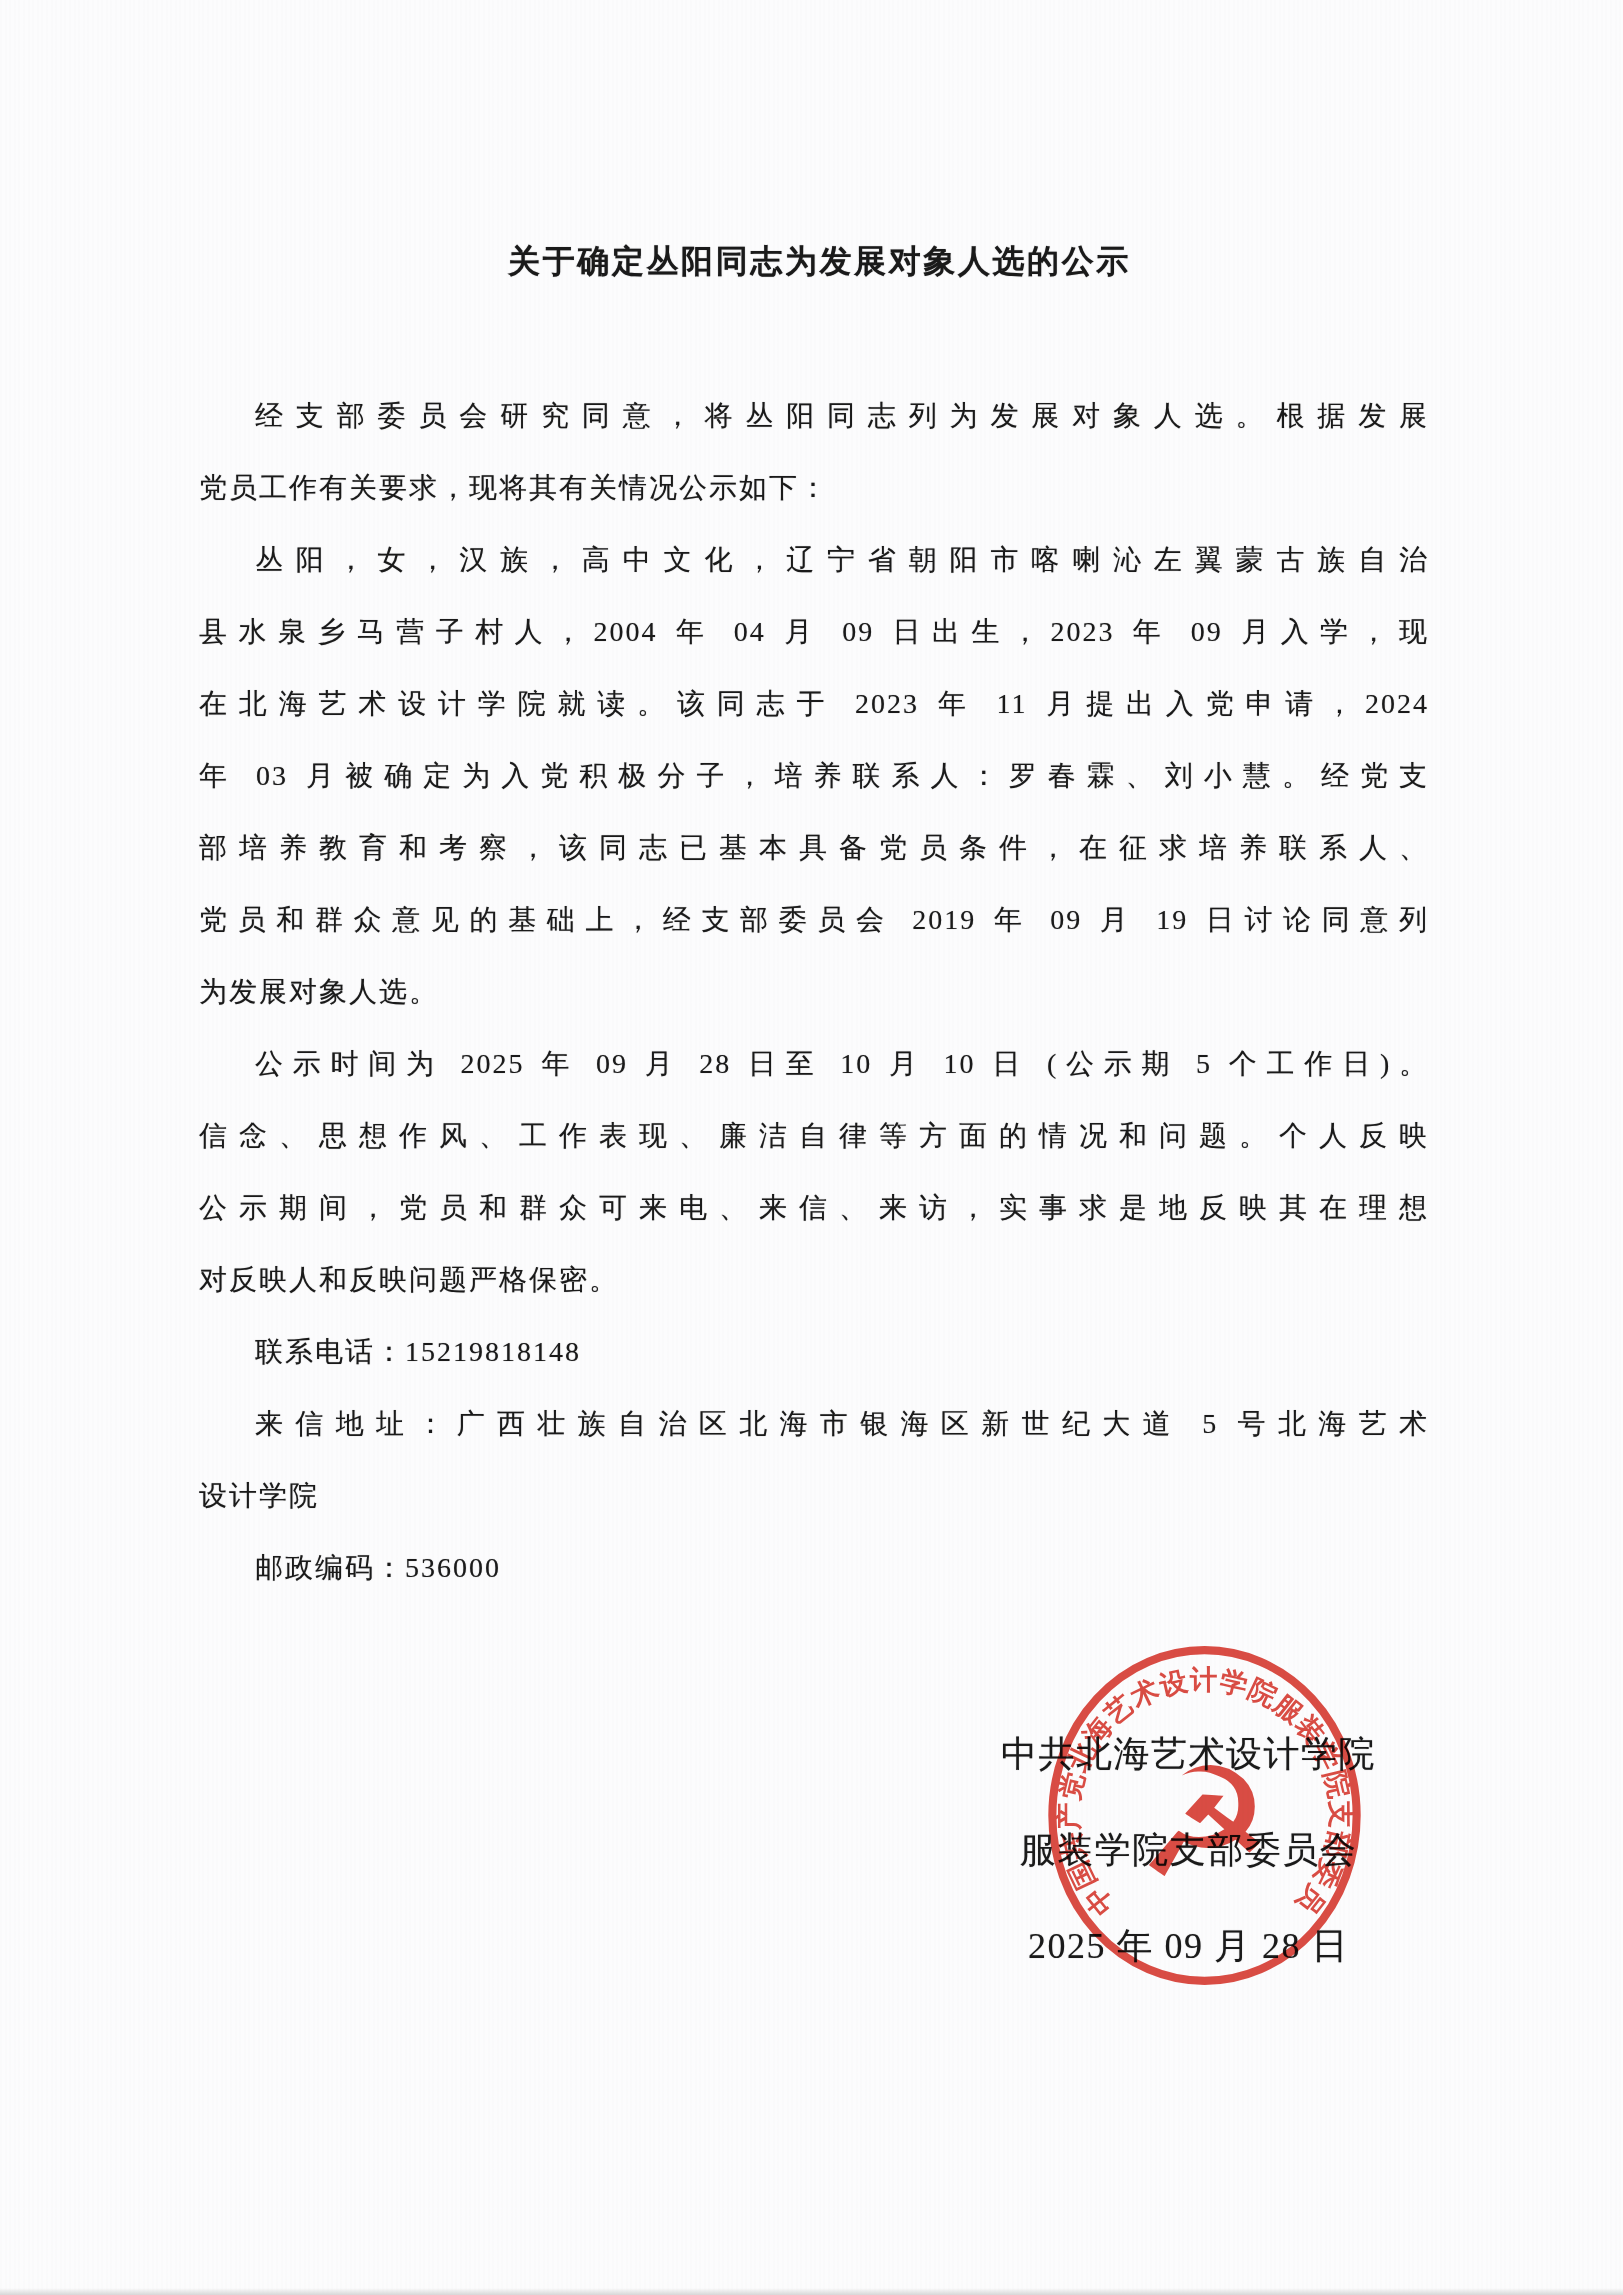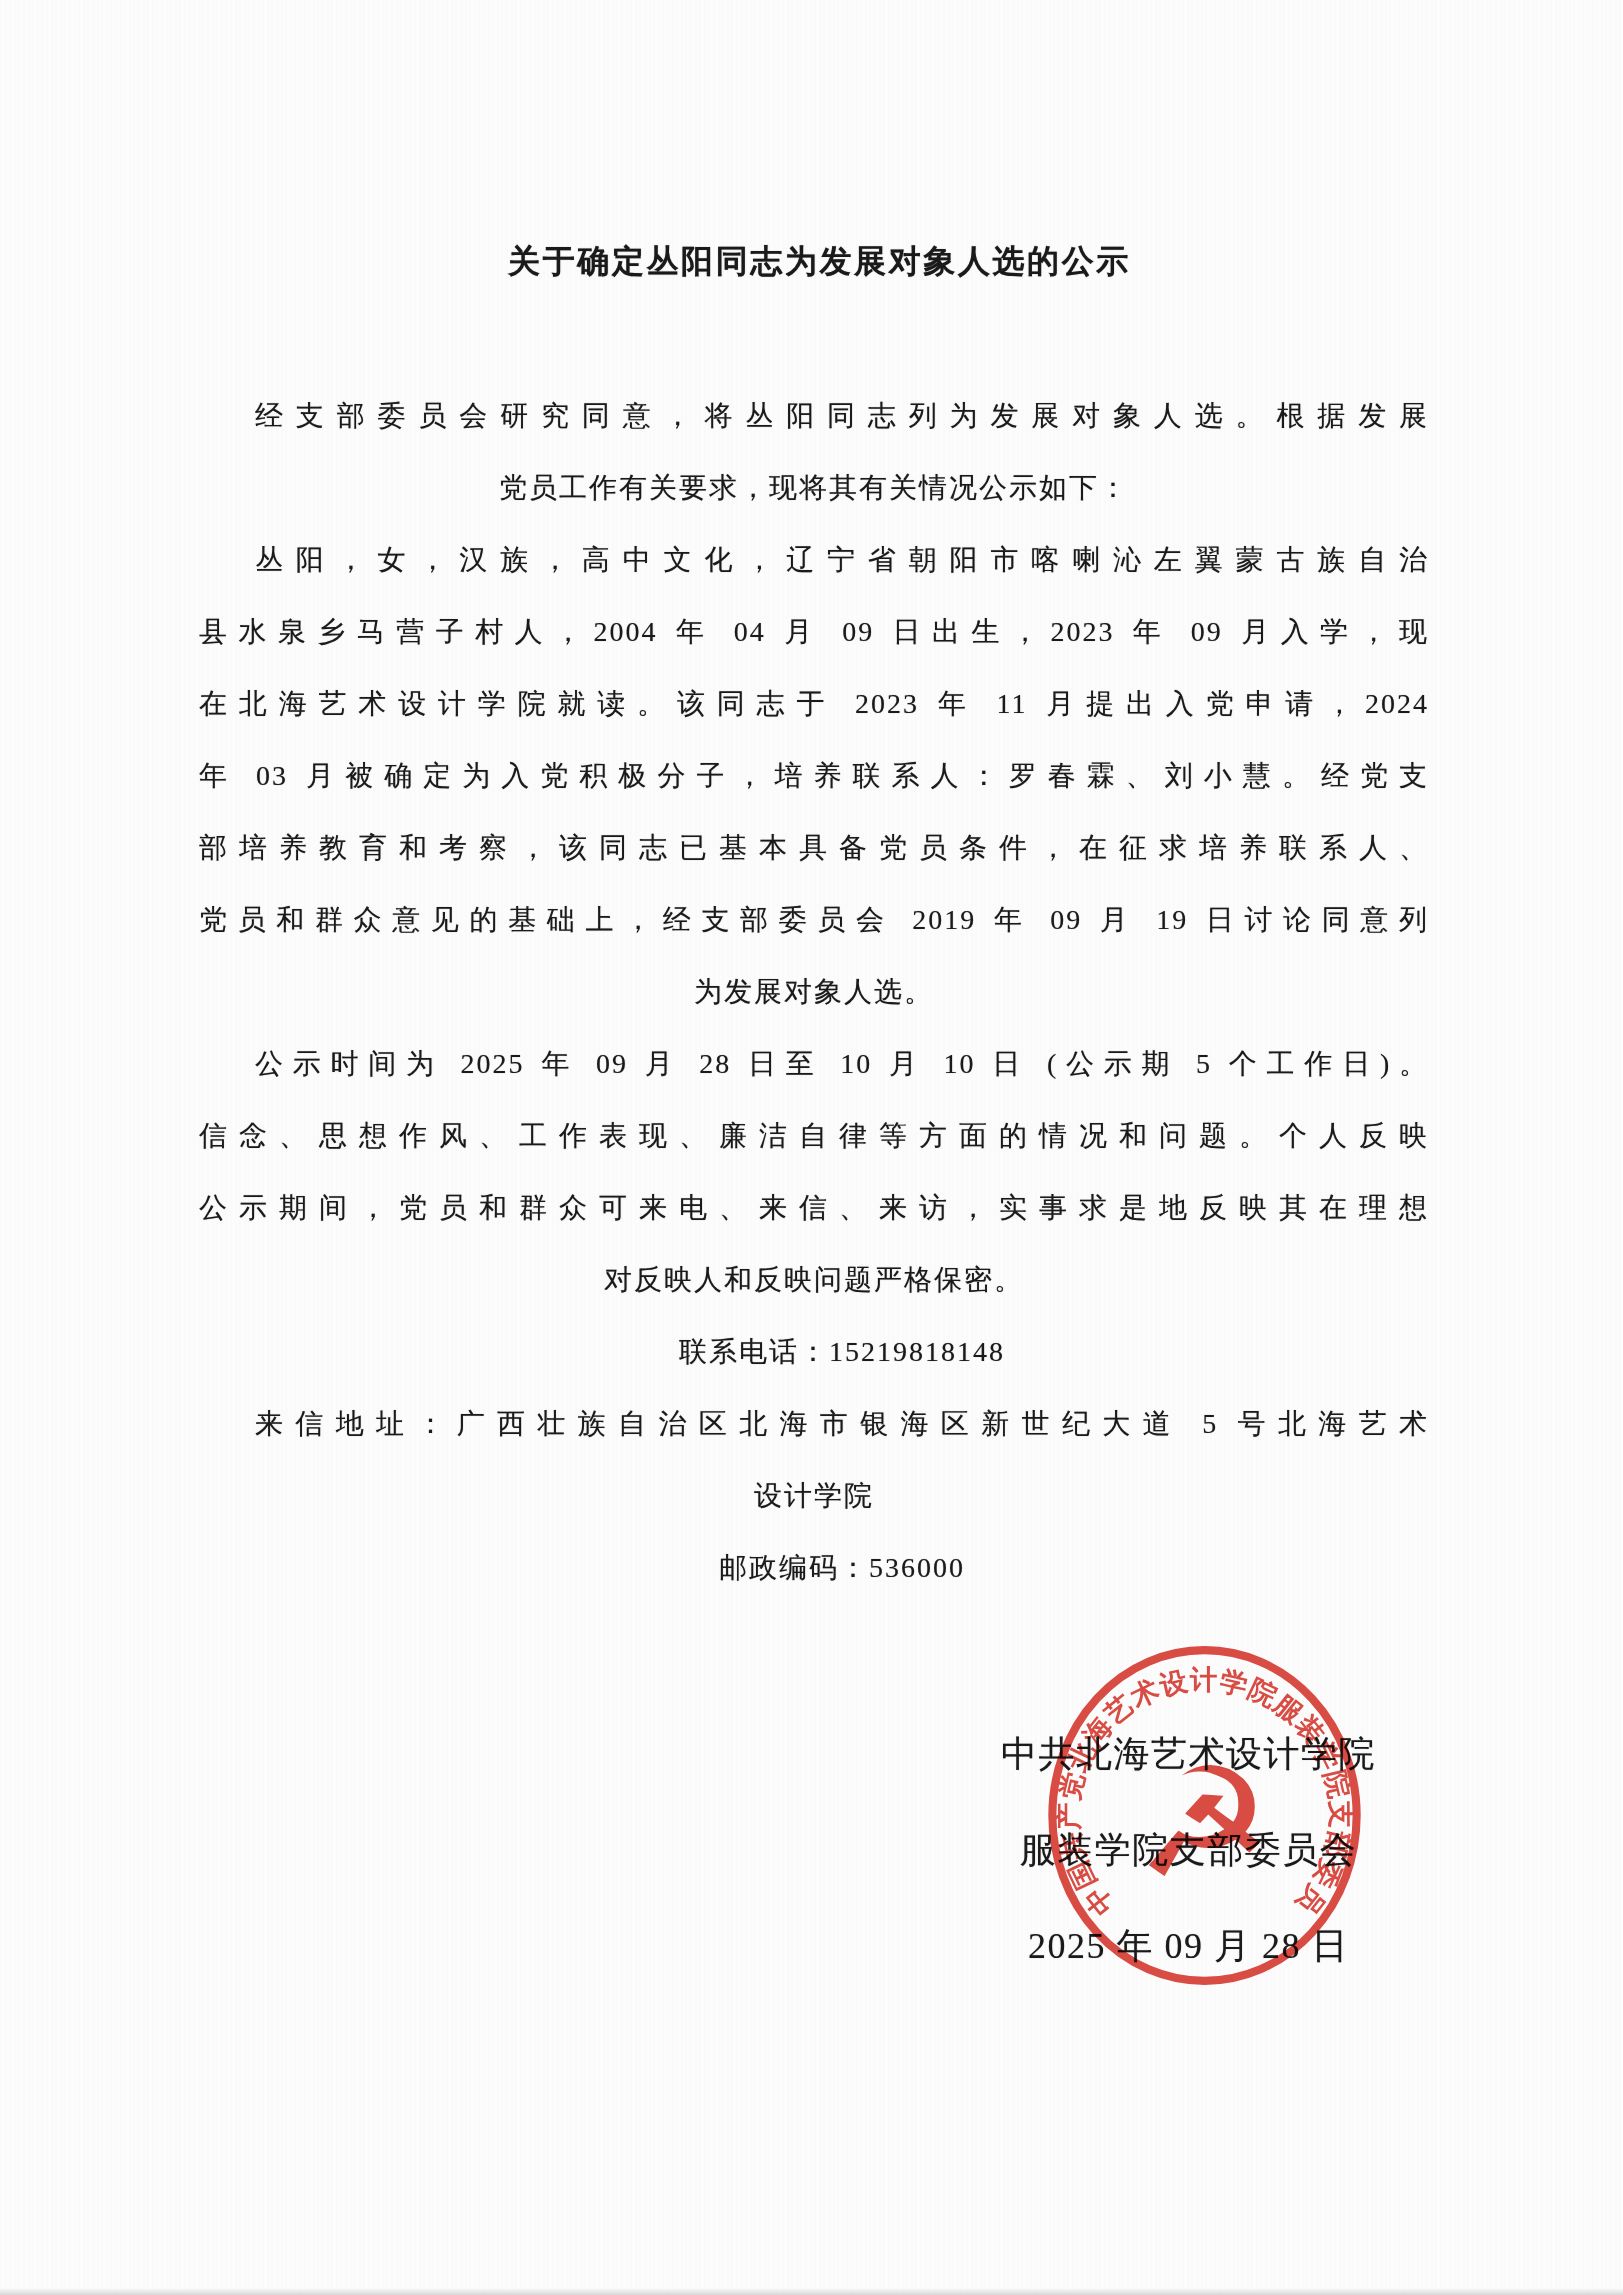--- a/index.html
+++ b/index.html
@@ -16,21 +16,21 @@
     position:absolute;top:232px;left:0;width:100%;
     margin:8px;text-align:center;
     font-size:32px;font-weight:bold;letter-spacing:2.6px;
     text-shadow:0 0 1px rgba(0,0,0,0.45);
   }
   .body-lines{
     position:absolute;left:199px;top:380px;width:1230px;
     font-size:28px;letter-spacing:2px;
     text-shadow:0 0 1px rgba(0,0,0,0.40);
   }
-  .line{height:72px;line-height:72px;text-align:center;}
+  .line{height:72px;line-height:72px;text-align:left;}
   .line.indent{text-indent:2em;}
   .line.justify{text-align:justify;text-align-last:justify;}
   .signature{
     position:absolute;left:963px;top:1706px;width:451px;
     text-align:center;font-size:36px;letter-spacing:1.5px;
     line-height:96px;z-index:3;
     text-shadow:0 0 1px rgba(0,0,0,0.40);
   }
   .seal{
     position:absolute;left:1027px;top:1636px;

